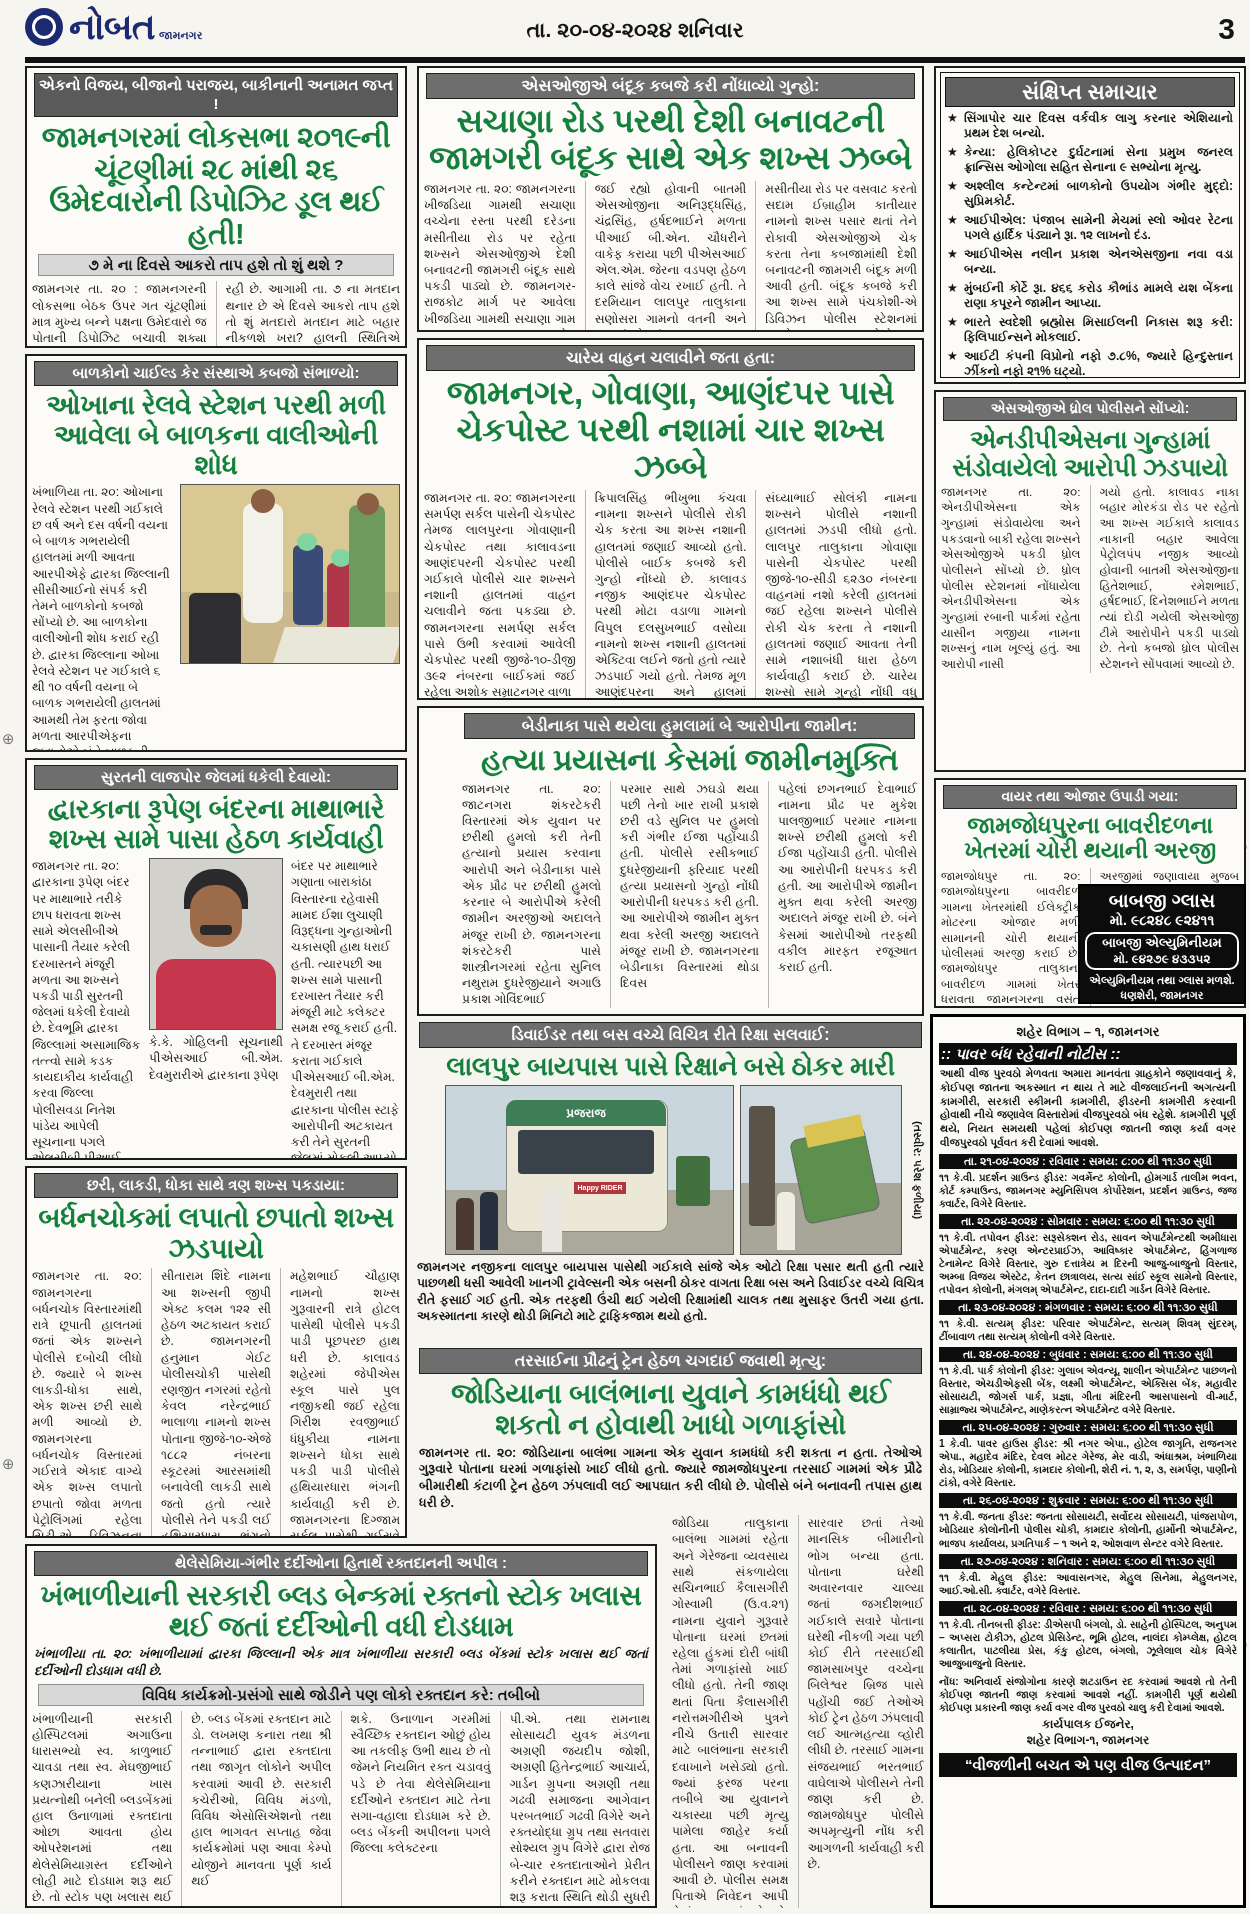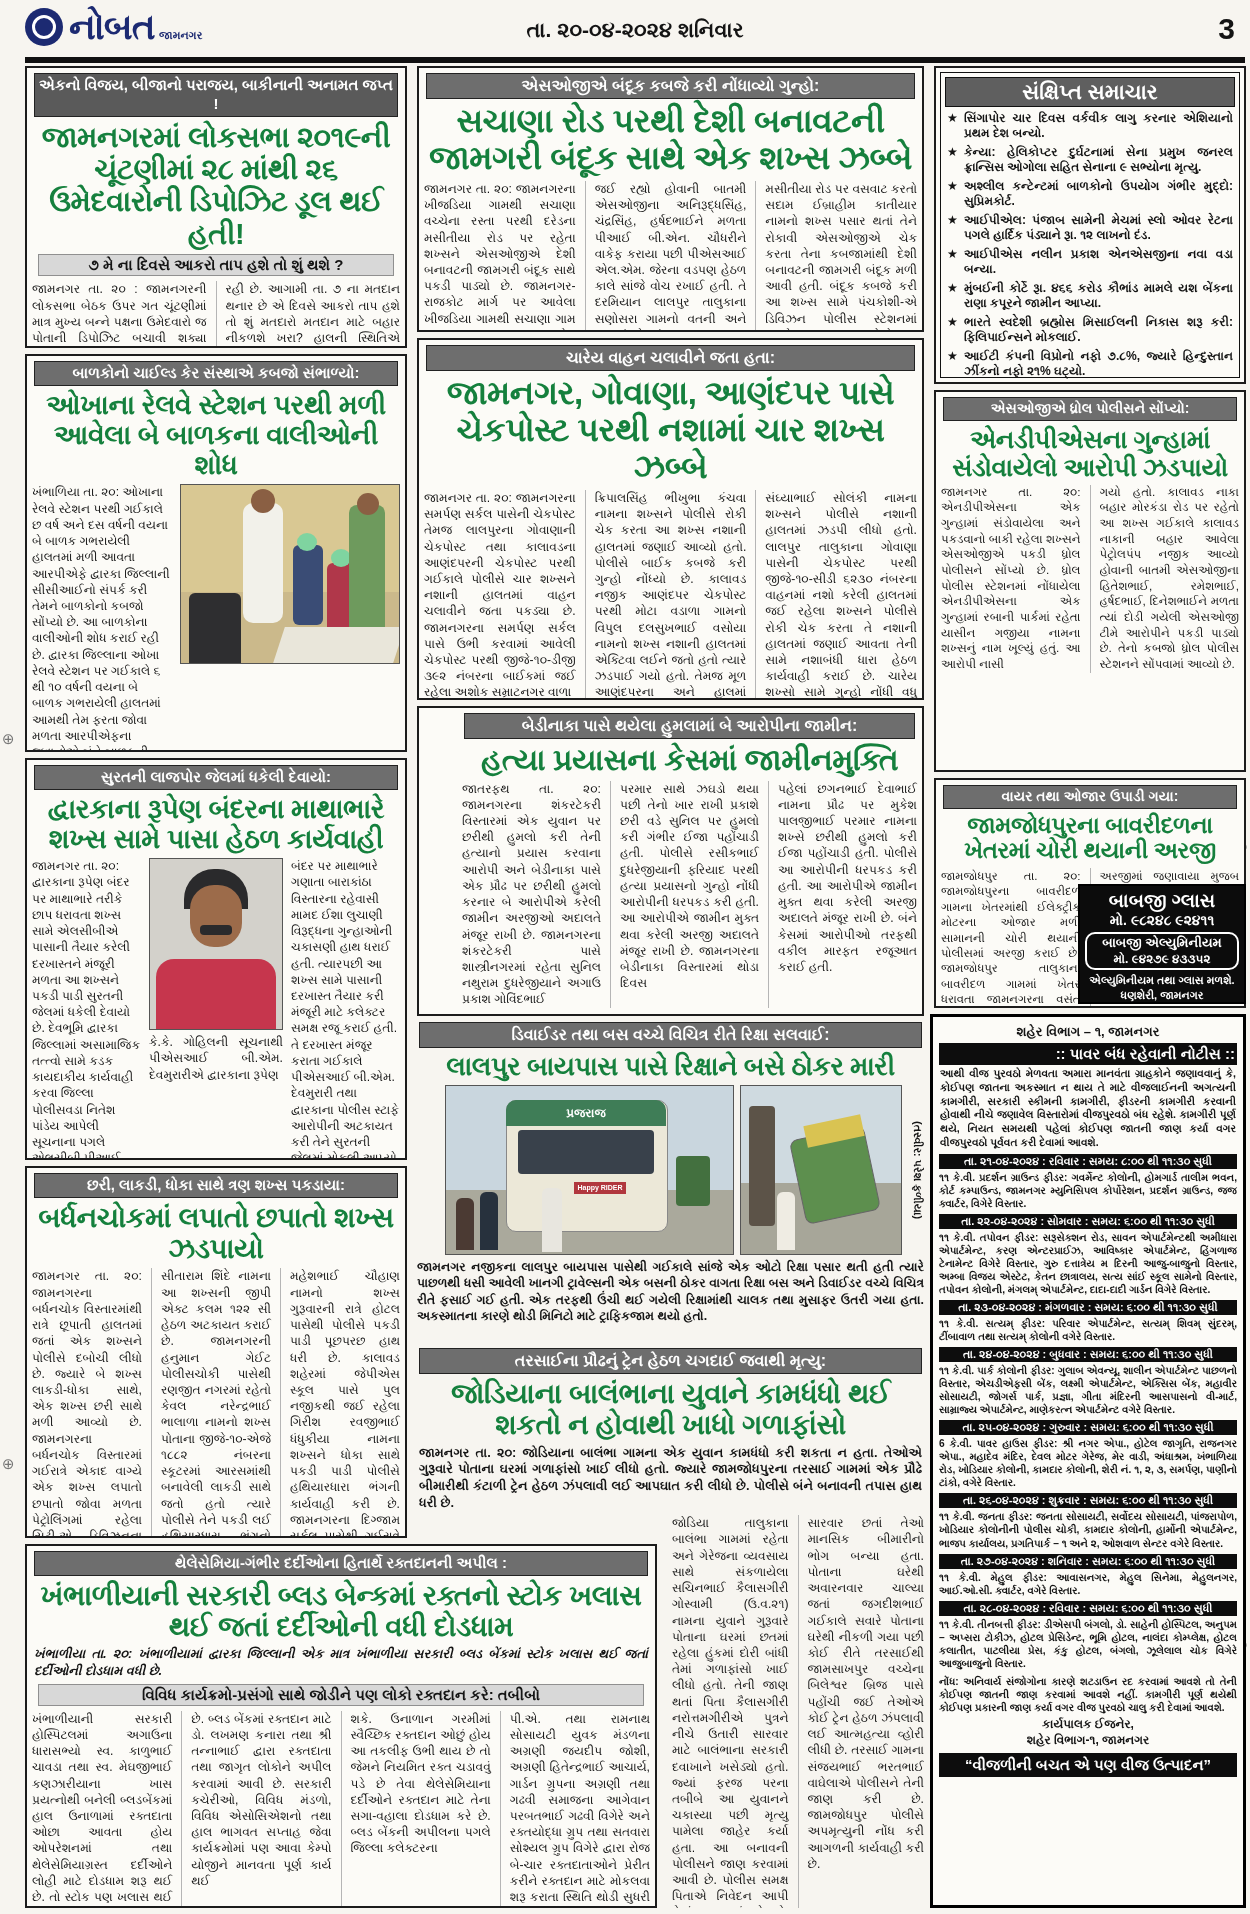--- a/index.html
+++ b/index.html
@@ -34,21 +34,21 @@
   .star{flex:0 0 12px;}
   
   .adbox{background:#0c0c0c;color:#fff;text-align:center;border:2px solid #000;padding:4px 3px;}
   .ad-big{font-weight:800;font-size:19px;line-height:1.15;}
   .ad-ph{font-weight:800;font-size:14px;}
   .ad-inner{border:2px solid #fff;border-radius:10px;margin:3px 2px;padding:1px;}
   .ad-sm{font-weight:bold;font-size:11px;line-height:1.3;}
   
   .pg-title{font-weight:800;font-size:25px;text-align:center;line-height:1.1;letter-spacing:-0.5px;}
   .pg-sub{font-weight:bold;font-size:13px;text-align:center;margin:1px 0 3px 0;}
-  .pg-bar{background:#0d0d0d;color:#fff;font-weight:800;font-size:15px;text-align:right;padding:2px;margin:2px 0;}
+  .pg-bar{background:#0d0d0d;color:#fff;font-weight:800;font-size:15px;text-align:left;padding:2px;margin:2px 0;font-style:italic;}
   .pg-intro{font-size:10.6px;font-weight:bold;text-align:justify;line-height:1.3;margin:2px 1px;}
   .pg-ehead{background:#0d0d0d;color:#fff;font-weight:bold;font-size:11px;text-align:center;padding:1px 2px;margin-top:4px;}
   .pg-ebody{font-size:10.2px;font-weight:bold;text-align:justify;line-height:1.28;margin-top:2px;}
   .pg-note{font-size:10.2px;font-weight:bold;text-align:justify;line-height:1.28;margin-top:5px;}
   .pg-sign{font-size:12px;font-weight:800;text-align:center;line-height:1.3;margin-top:3px;}
   .pg-slogan{background:#0d0d0d;color:#fff;font-weight:800;font-size:15px;text-align:center;padding:3px;margin-top:5px;}
   .pg-logo{width:34px;height:34px;border-radius:50%;border:2px solid #111;display:flex;align-items:center;
            justify-content:center;font-size:8px;font-weight:800;flex:0 0 34px;}
   .regmark{position:absolute;color:#777;font-size:15px;}
   .credit-v{writing-mode:vertical-rl;font-size:11px;font-weight:bold;text-align:center;flex:0 0 16px;}
@@ -152,21 +152,21 @@
     <div class="bcol">જામનગર તા. ૨૦: જામનગરના સમર્પણ સર્કલ પાસેની ચેકપોસ્ટ તેમજ લાલપુરના ગોવાણાની ચેકપોસ્ટ તથા કાલાવડના આણંદપરની ચેકપોસ્ટ પરથી ગઈકાલે પોલીસે ચાર શખ્સને નશાની હાલતમાં વાહન ચલાવીને જતા પકડ્યા છે. જામનગરના સમર્પણ સર્કલ પાસે ઉભી કરવામાં આવેલી ચેકપોસ્ટ પરથી જીજે-૧૦-ડીજી ૩૯૨ નંબરના બાઈકમાં જઈ રહેલા અશોક સમ્રાટનગર વાળા</div>
     <div class="bcol">ક્રિપાલસિંહ ભીખુભા કંચવા નામના શખ્સને પોલીસે રોકી ચેક કરતા આ શખ્સ નશાની હાલતમાં જણાઈ આવ્યો હતો. પોલીસે બાઈક કબજે કરી ગુન્હો નોંધ્યો છે. કાલાવડ નજીક આણંદપર ચેકપોસ્ટ પરથી મોટા વડાળા ગામનો વિપુલ દલસુખભાઈ વસોયા નામનો શખ્સ નશાની હાલતમાં એક્ટિવા લઈને જતો હતો ત્યારે ઝડપાઈ ગયો હતો. તેમજ મૂળ આણંદપરના અને હાલમાં રાજકોટના કાલાવડ રોડ પર રહેતા રાજેશ</div>
     <div class="bcol">સંઘ્યાભાઈ સોલંકી નામના શખ્સને પોલીસે નશાની હાલતમાં ઝડપી લીધો હતો. લાલપુર તાલુકાના ગોવાણા પાસેની ચેકપોસ્ટ પરથી જીજે-૧૦-સીડી ૬૨૩૦ નંબરના વાહનમાં નશો કરેલી હાલતમાં જઈ રહેલા શખ્સને પોલીસે રોકી ચેક કરતા તે નશાની હાલતમાં જણાઈ આવતા તેની સામે નશાબંધી ધારા હેઠળ કાર્યવાહી કરાઈ છે. ચારેય શખ્સો સામે ગુન્હો નોંધી વધુ તપાસ હાથ ધરાઈ છે.</div>
   </div>
 </div>
 
 <div class="abs box" style="left:417px;top:706px;width:507px;height:310px;padding-left:43px;">
   <div class="kicker" style="font-size:16px;">બેડીનાકા પાસે થયેલા હુમલામાં બે આરોપીના જામીન:</div>
   <div class="hl" style="font-size:30px;">હત્યા પ્રયાસના કેસમાં જામીનમુક્તિ</div>
   <div class="cols">
-    <div class="bcol">જાતરફથ તા. ૨૦: જામનગરના શંકરટેકરી વિસ્તારમાં એક યુવાન પર છરીથી હુમલો કરી તેની હત્યાનો પ્રયાસ કરવાના આરોપી અને બેડીનાકા પાસે એક પ્રૌઢ પર છરીથી હુમલો કરનાર બે આરોપીએ કરેલી જામીન અરજીઓ અદાલતે મંજૂર રાખી છે. જામનગરના શંકરટેકરી પાસે શાસ્ત્રીનગરમાં રહેતા સુનિલ નથુરામ દુધરેજીયાને અગાઉ પ્રકાશ ગોવિંદભાઈ</div>
+    <div class="bcol">જામનગર તા. ૨૦: જાટનગરા શંકરટેકરી વિસ્તારમાં એક યુવાન પર છરીથી હુમલો કરી તેની હત્યાનો પ્રયાસ કરવાના આરોપી અને બેડીનાકા પાસે એક પ્રૌઢ પર છરીથી હુમલો કરનાર બે આરોપીએ કરેલી જામીન અરજીઓ અદાલતે મંજૂર રાખી છે. જામનગરના શંકરટેકરી પાસે શાસ્ત્રીનગરમાં રહેતા સુનિલ નથુરામ દુધરેજીયાને અગાઉ પ્રકાશ ગોવિંદભાઈ</div>
     <div class="bcol">પરમાર સાથે ઝઘડો થયા પછી તેનો ખાર રાખી પ્રકાશે છરી વડે સુનિલ પર હુમલો કરી ગંભીર ઈજા પહોંચાડી હતી. પોલીસે રસીકભાઈ દુધરેજીયાની ફરિયાદ પરથી હત્યા પ્રયાસનો ગુન્હો નોંધી આરોપીની ધરપકડ કરી હતી. આ આરોપીએ જામીન મુક્ત થવા કરેલી અરજી અદાલતે મંજૂર રાખી છે. જામનગરના બેડીનાકા વિસ્તારમાં થોડા દિવસ</div>
     <div class="bcol">પહેલાં છગનભાઈ દેવાભાઈ નામના પ્રૌઢ પર મુકેશ પાલજીભાઈ પરમાર નામના શખ્સે છરીથી હુમલો કરી ઈજા પહોંચાડી હતી. પોલીસે આ આરોપીની ધરપકડ કરી હતી. આ આરોપીએ જામીન મુક્ત થવા કરેલી અરજી અદાલતે મંજૂર રાખી છે. બંને કેસમાં આરોપીઓ તરફથી વકીલ મારફત રજૂઆત કરાઈ હતી.</div>
   </div>
 </div>
 
 <div class="abs nobox" style="left:417px;top:1022px;width:507px;height:320px;">
   <div class="kicker" style="font-size:16px;">ડિવાઈડર તથા બસ વચ્ચે વિચિત્ર રીતે રિક્ષા સલવાઈ:</div>
   <div class="hl" style="font-size:26px;">લાલપુર બાયપાસ પાસે રિક્ષાને બસે ઠોકર મારી</div>
   <div style="display:flex;gap:6px;margin-left:28px;">
     <div class="photo" style="flex:1;height:168px;">
@@ -287,21 +287,21 @@
 
   <div class="pg-ehead">તા. ૨૧-૦૪-૨૦૨૪ : રવિવાર : સમય: ૮:૦૦ થી ૧૧:૩૦ સુધી</div>
   <div class="pg-ebody">૧૧ કે.વી. પ્રદર્શન ગ્રાઉન્ડ ફીડર: ગવર્મેન્ટ કોલોની, હોમગાર્ડ તાલીમ ભવન, કોર્ટ કમ્પાઉન્ડ, જામનગર મ્યુનિસિપલ કોર્પોરેશન, પ્રદર્શન ગ્રાઉન્ડ, જજ ક્વાર્ટર, વિગેરે વિસ્તાર.</div>
   <div class="pg-ehead">તા. ૨૨-૦૪-૨૦૨૪ : સોમવાર : સમય: ૬:૦૦ થી ૧૧:૩૦ સુધી</div>
   <div class="pg-ebody">૧૧ કે.વી. તપોવન ફીડર: સરૂસેક્શન રોડ, સાવન એપાર્ટમેન્ટથી અમીધારા એપાર્ટમેન્ટ, કરણ એન્ટરપ્રાઈઝ, આવિષ્કાર એપાર્ટમેન્ટ, હિંગળાજ ટેનામેન્ટ વિગેરે વિસ્તાર, ગુરુ દત્તાત્રેય મ દિરની આજુ-બાજુનો વિસ્તાર, અમ્બા વિજય એસ્ટેટ, કેતન છાત્રાલય, સત્ય સાંઈ સ્કૂલ સામેનો વિસ્તાર, તપોવન કોલોની, મંગલમ્ એપાર્ટમેન્ટ, દાદા-દાદી ગાર્ડન વિગેરે વિસ્તાર.</div>
   <div class="pg-ehead">તા. ૨૩-૦૪-૨૦૨૪ : મંગળવાર : સમય: ૬:૦૦ થી ૧૧:૩૦ સુધી</div>
   <div class="pg-ebody">૧૧ કે.વી. સત્યમ્ ફીડર: પરિવાર એપાર્ટમેન્ટ, સત્યમ્ શિવમ્ સુંદરમ્, ટીંબાવાળ તથા સત્યમ્ કોલોની વગેરે વિસ્તાર.</div>
   <div class="pg-ehead">તા. ૨૪-૦૪-૨૦૨૪ : બુધવાર : સમય: ૬:૦૦ થી ૧૧:૩૦ સુધી</div>
   <div class="pg-ebody">૧૧ કે.વી. પાર્ક કોલોની ફીડર: ગુલાબ એવન્યૂ, શાલીન એપાર્ટમેન્ટ પાછળનો વિસ્તાર, એચડીએફસી બેંક, લક્ષ્મી એપાર્ટમેન્ટ, એક્સિસ બેંક, મહાવીર સોસાયટી, જોગર્સ પાર્ક, પ્રજ્ઞા, ગીતા મંદિરની આસપાસનો વી-માર્ટ, સામ્રાજ્ય એપાર્ટમેન્ટ, માણેકરત્ન એપાર્ટમેન્ટ વગેરે વિસ્તાર.</div>
   <div class="pg-ehead">તા. ૨૫-૦૪-૨૦૨૪ : ગુરુવાર : સમય: ૬:૦૦ થી ૧૧:૩૦ સુધી</div>
-  <div class="pg-ebody">6 કે.વી. પાવર હાઉસ ફીડર: શ્રી નગર એપા., હોટેલ જાગૃતિ, રાજનગર એપા., મહાદેવ મંદિર, દેવલ મોટર ગેરેજ, મેર વાડી, અંધાશ્રમ, ખંભાળિયા રોડ, ખોડિયાર કોલોની, કામદાર કોલોની, શેરી નં. ૧, ૨, ૩, સમર્પણ, પાણીનો ટાંકો, વગેરે વિસ્તાર.</div>
+  <div class="pg-ebody">1 કે.વી. પાવર હાઉસ ફીડર: શ્રી નગર એપા., હોટેલ જાગૃતિ, રાજનગર એપા., મહાદેવ મંદિર, દેવલ મોટર ગેરેજ, મેર વાડી, અંધાશ્રમ, ખંભાળિયા રોડ, ખોડિયાર કોલોની, કામદાર કોલોની, શેરી નં. ૧, ૨, ૩, સમર્પણ, પાણીનો ટાંકો, વગેરે વિસ્તાર.</div>
   <div class="pg-ehead">તા. ૨૬-૦૪-૨૦૨૪ : શુક્રવાર : સમય: ૬:૦૦ થી ૧૧:૩૦ સુધી</div>
   <div class="pg-ebody">૧૧ કે.વી. જનતા ફીડર: જનતા સોસાયટી, સર્વોદય સોસાયટી, પાંજરાપોળ, ખોડિયાર કોલોનીની પોલીસ ચોકી, કામદાર કોલોની, હાર્મોની એપાર્ટમેન્ટ, ભાજપ કાર્યાલય, પ્રગતિપાર્ક – ૧ અને ૨, ઓશવાળ સેન્ટર વગેરે વિસ્તાર.</div>
   <div class="pg-ehead">તા. ૨૭-૦૪-૨૦૨૪ : શનિવાર : સમય: ૬:૦૦ થી ૧૧:૩૦ સુધી</div>
   <div class="pg-ebody">૧૧ કે.વી. મેહુલ ફીડર: આવાસનગર, મેહુલ સિનેમા, મેહુલનગર, આઈ.ઓ.સી. ક્વાર્ટર, વગેરે વિસ્તાર.</div>
   <div class="pg-ehead">તા. ૨૮-૦૪-૨૦૨૪ : રવિવાર : સમય: ૬:૦૦ થી ૧૧:૩૦ સુધી</div>
   <div class="pg-ebody">૧૧ કે.વી. તીનબત્તી ફીડર: ડીએસપી બંગલો, ડો. સાહેની હોસ્પિટલ, અનુપમ – અપ્સરા ટોકીઝ, હોટલ પ્રેસિડેન્ટ, ભૂમિ હોટલ, નાલંદા કોમ્પ્લેક્ષ, હોટલ કલાતીત, પાટલીયા પ્રેસ, કંકુ હોટલ, બંગલો, ઝૂલેલાલ ચોક વિગેરે આજુબાજુનો વિસ્તાર.</div>
 
   <div class="pg-note">નોંધ: અનિવાર્ય સંજોગોના કારણે શટડાઉન રદ કરવામાં આવશે તો તેની કોઈપણ જાતની જાણ કરવામાં આવશે નહીં. કામગીરી પૂર્ણ થયેથી કોઈપણ પ્રકારની જાણ કર્યા વગર વીજ પુરવઠો ચાલુ કરી દેવામાં આવશે.</div>
   <div class="pg-sign">કાર્યપાલક ઈજનેર,</div>
   <div class="pg-sign" style="margin-top:0;">શહેર વિભાગ-૧, જામનગર</div>

